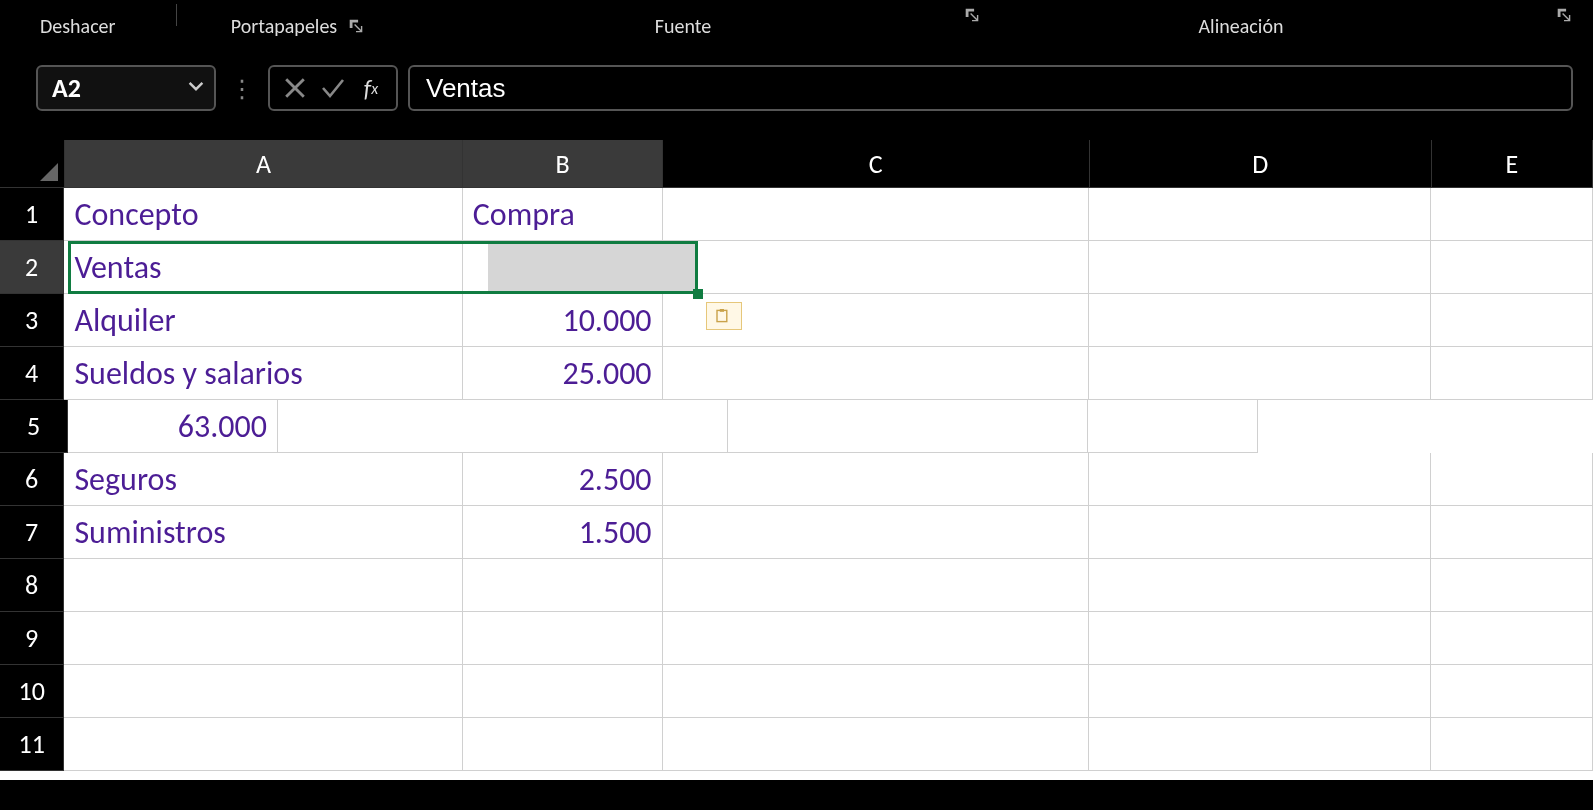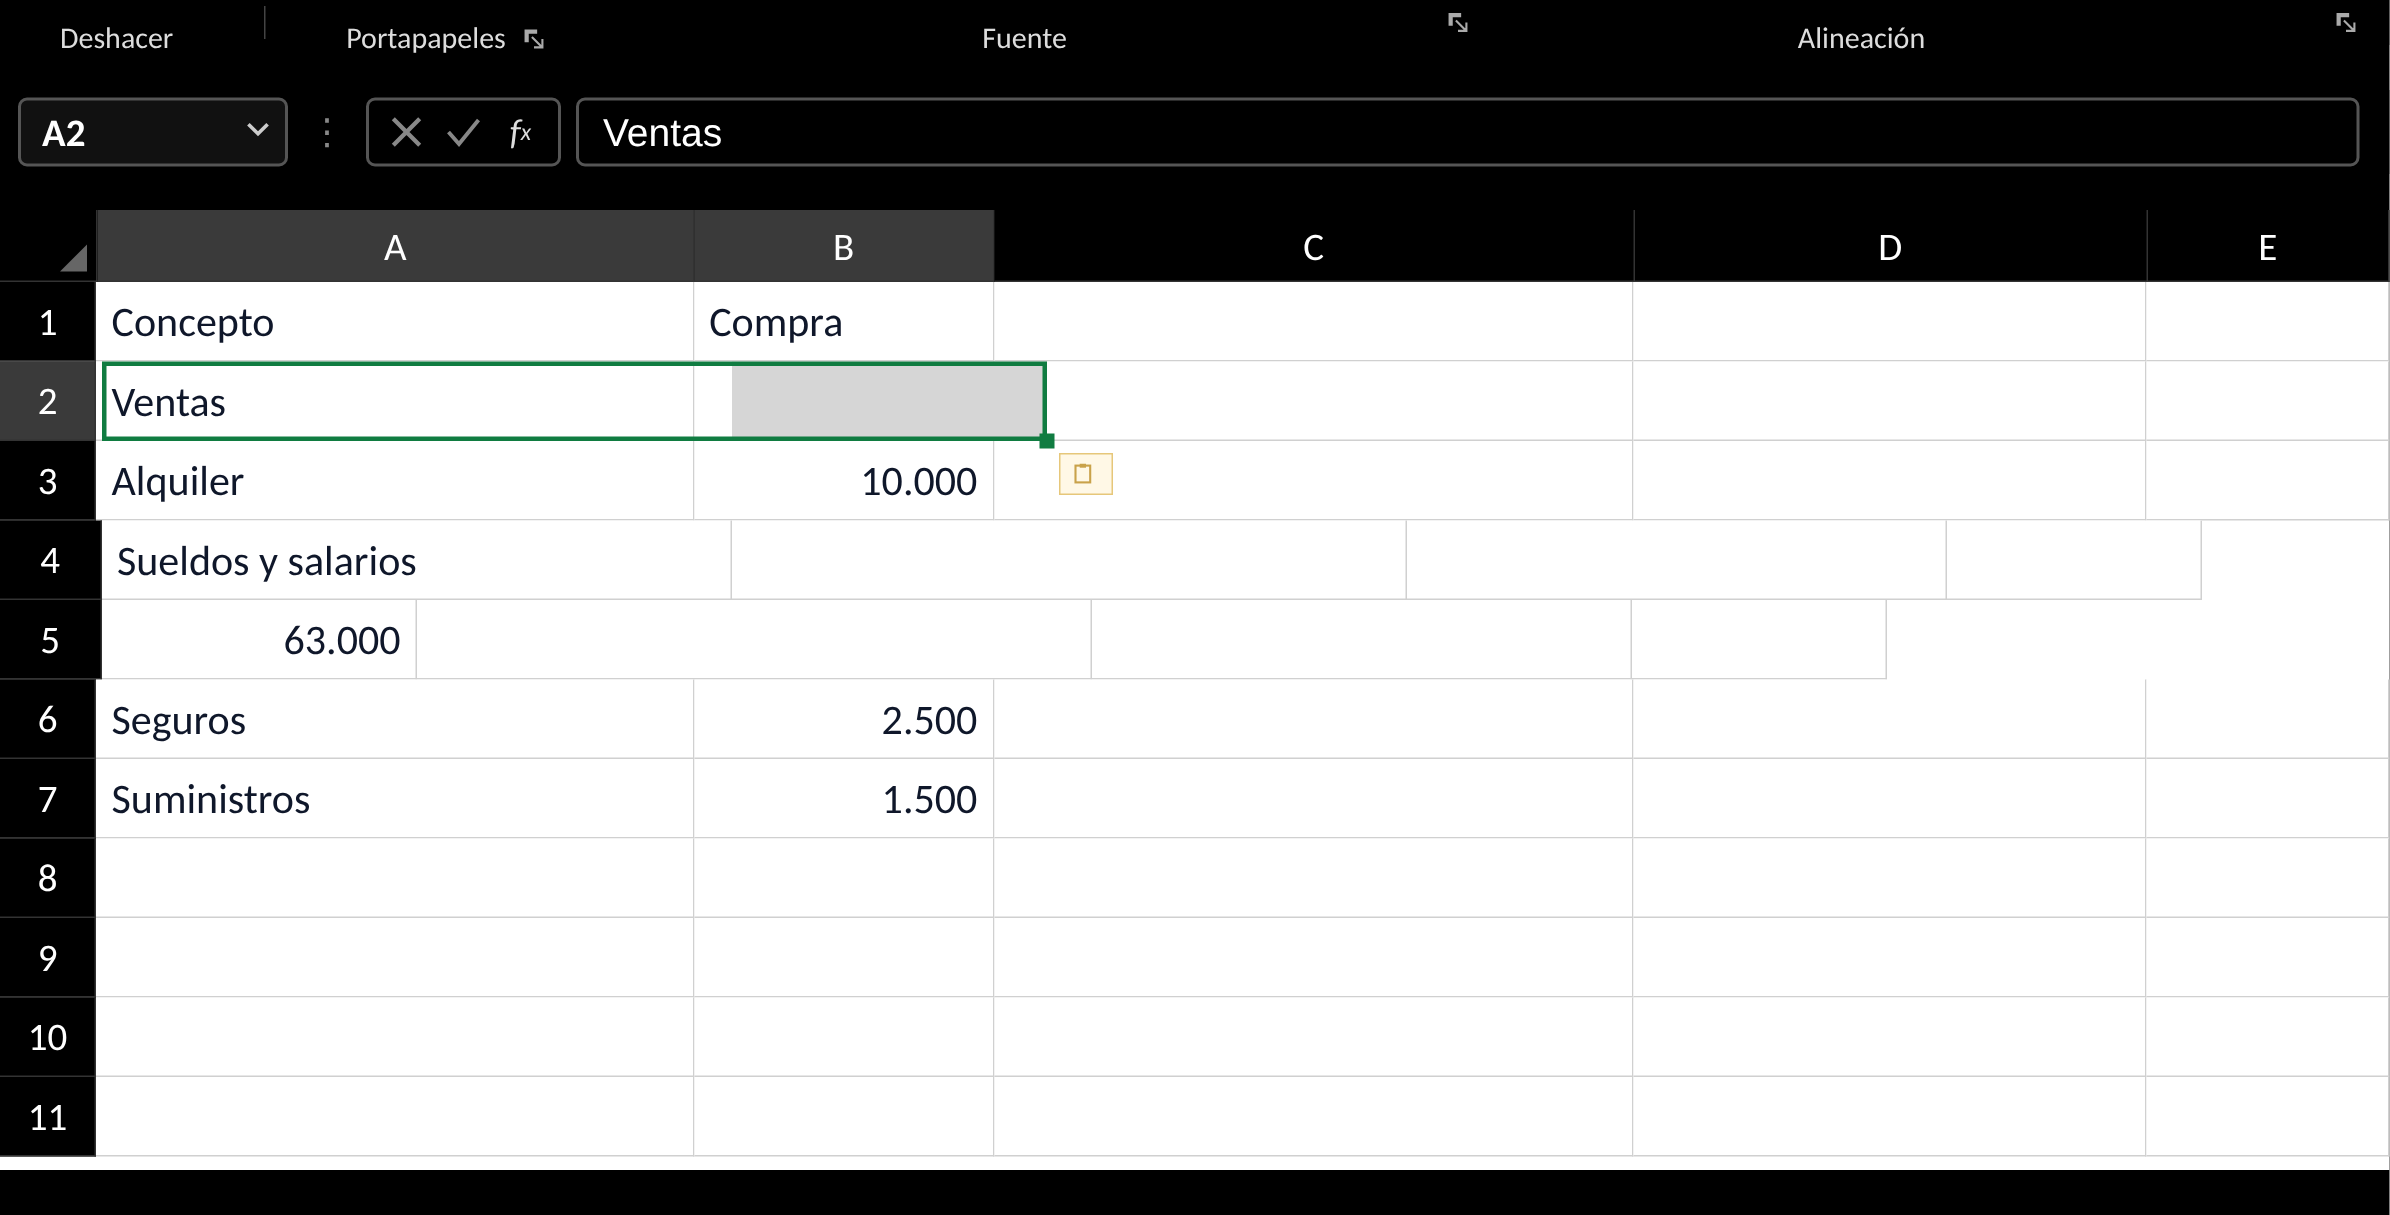--- a/index.html
+++ b/index.html
@@ -45,21 +45,21 @@
     align-items: center;
     justify-content: center;
   }
   .launcher svg { width: 14px; height: 14px; }
 
   
   .formula-row {
     display: flex;
     align-items: center;
     height: 56px;
-    padding: 6px 20px 6px 12px;
+    padding: 6px 20px 6px 36px;
     gap: 10px;
     background: #000;
     margin-top: 30px;
   }
   .name-box {
     width: 180px;
     height: 46px;
     border: 2px solid #555;
     border-radius: 6px;
     background: #111;
@@ -161,22 +161,22 @@
     font-size:26px;
     border-right:1px solid #333;
     border-bottom:1px solid #333;
   }
   .row-h.sel { background:#3a3a3a; }
   .cell {
     height:53px;
     border-right:1px solid #d0d0d0;
     border-bottom:1px solid #d0d0d0;
     background:#fff;
-    color:#0f172a;
-    font-size:28px;
+    color:#4c1d95;
+    font-size:32px;
     display:flex;
     align-items:center;
     padding:0 10px;
   }
   .cell.num { justify-content:flex-end; }
   .cell.txt { justify-content:flex-start; }
 
   
   .sel-range {
     position:absolute;
@@ -295,20 +295,21 @@
         <div class="row-h">3</div>
         <div class="cell txt" style="width: 420px;">Alquiler</div>
         <div class="cell num" style="width: 210px;">10.000</div>
         <div class="cell num" style="width: 450px;"></div>
         <div class="cell num" style="width: 360px;"></div>
         <div class="cell num" style="width: 170px;"></div>
       </div>
       <div class="row">
         <div class="row-h">4</div>
         <div class="cell txt" style="width: 420px;">Sueldos y salarios</div>
+        <div class="cell num" style="width: 210px;">25.000</div>
         <div class="cell num" style="width: 450px;"></div>
         <div class="cell num" style="width: 360px;"></div>
         <div class="cell num" style="width: 170px;"></div>
       </div>
       <div class="row">
         <div class="row-h">5</div>
         <div class="cell num" style="width: 210px;">63.000</div>
         <div class="cell num" style="width: 450px;"></div>
         <div class="cell num" style="width: 360px;"></div>
         <div class="cell num" style="width: 170px;"></div>

